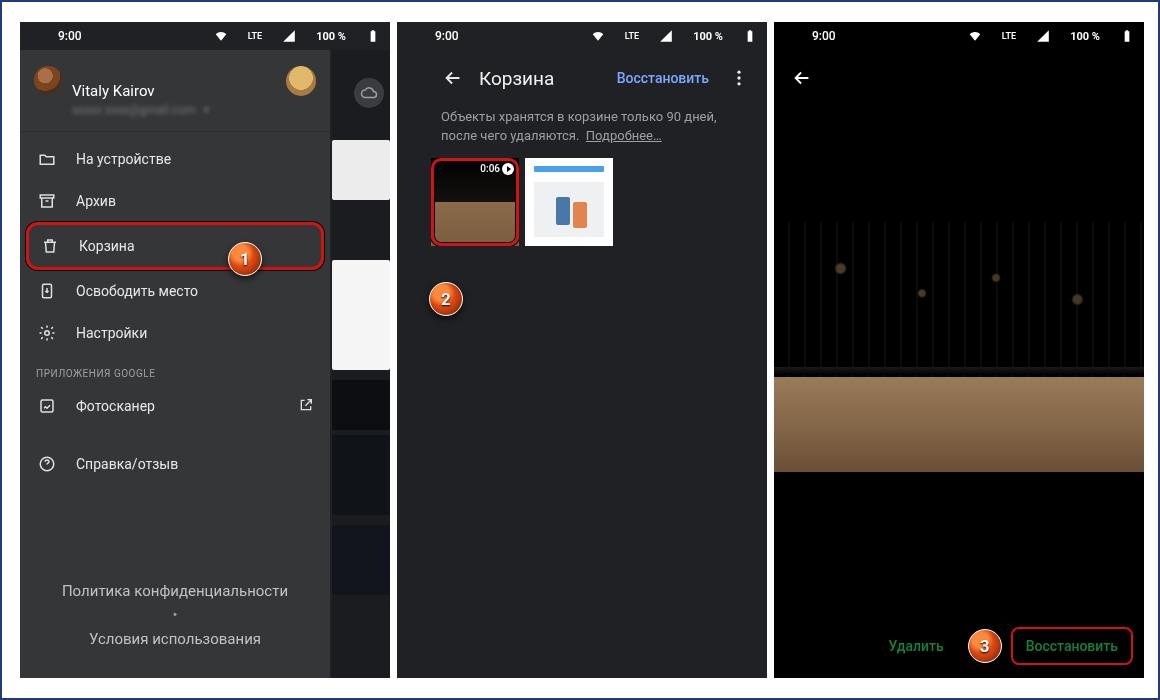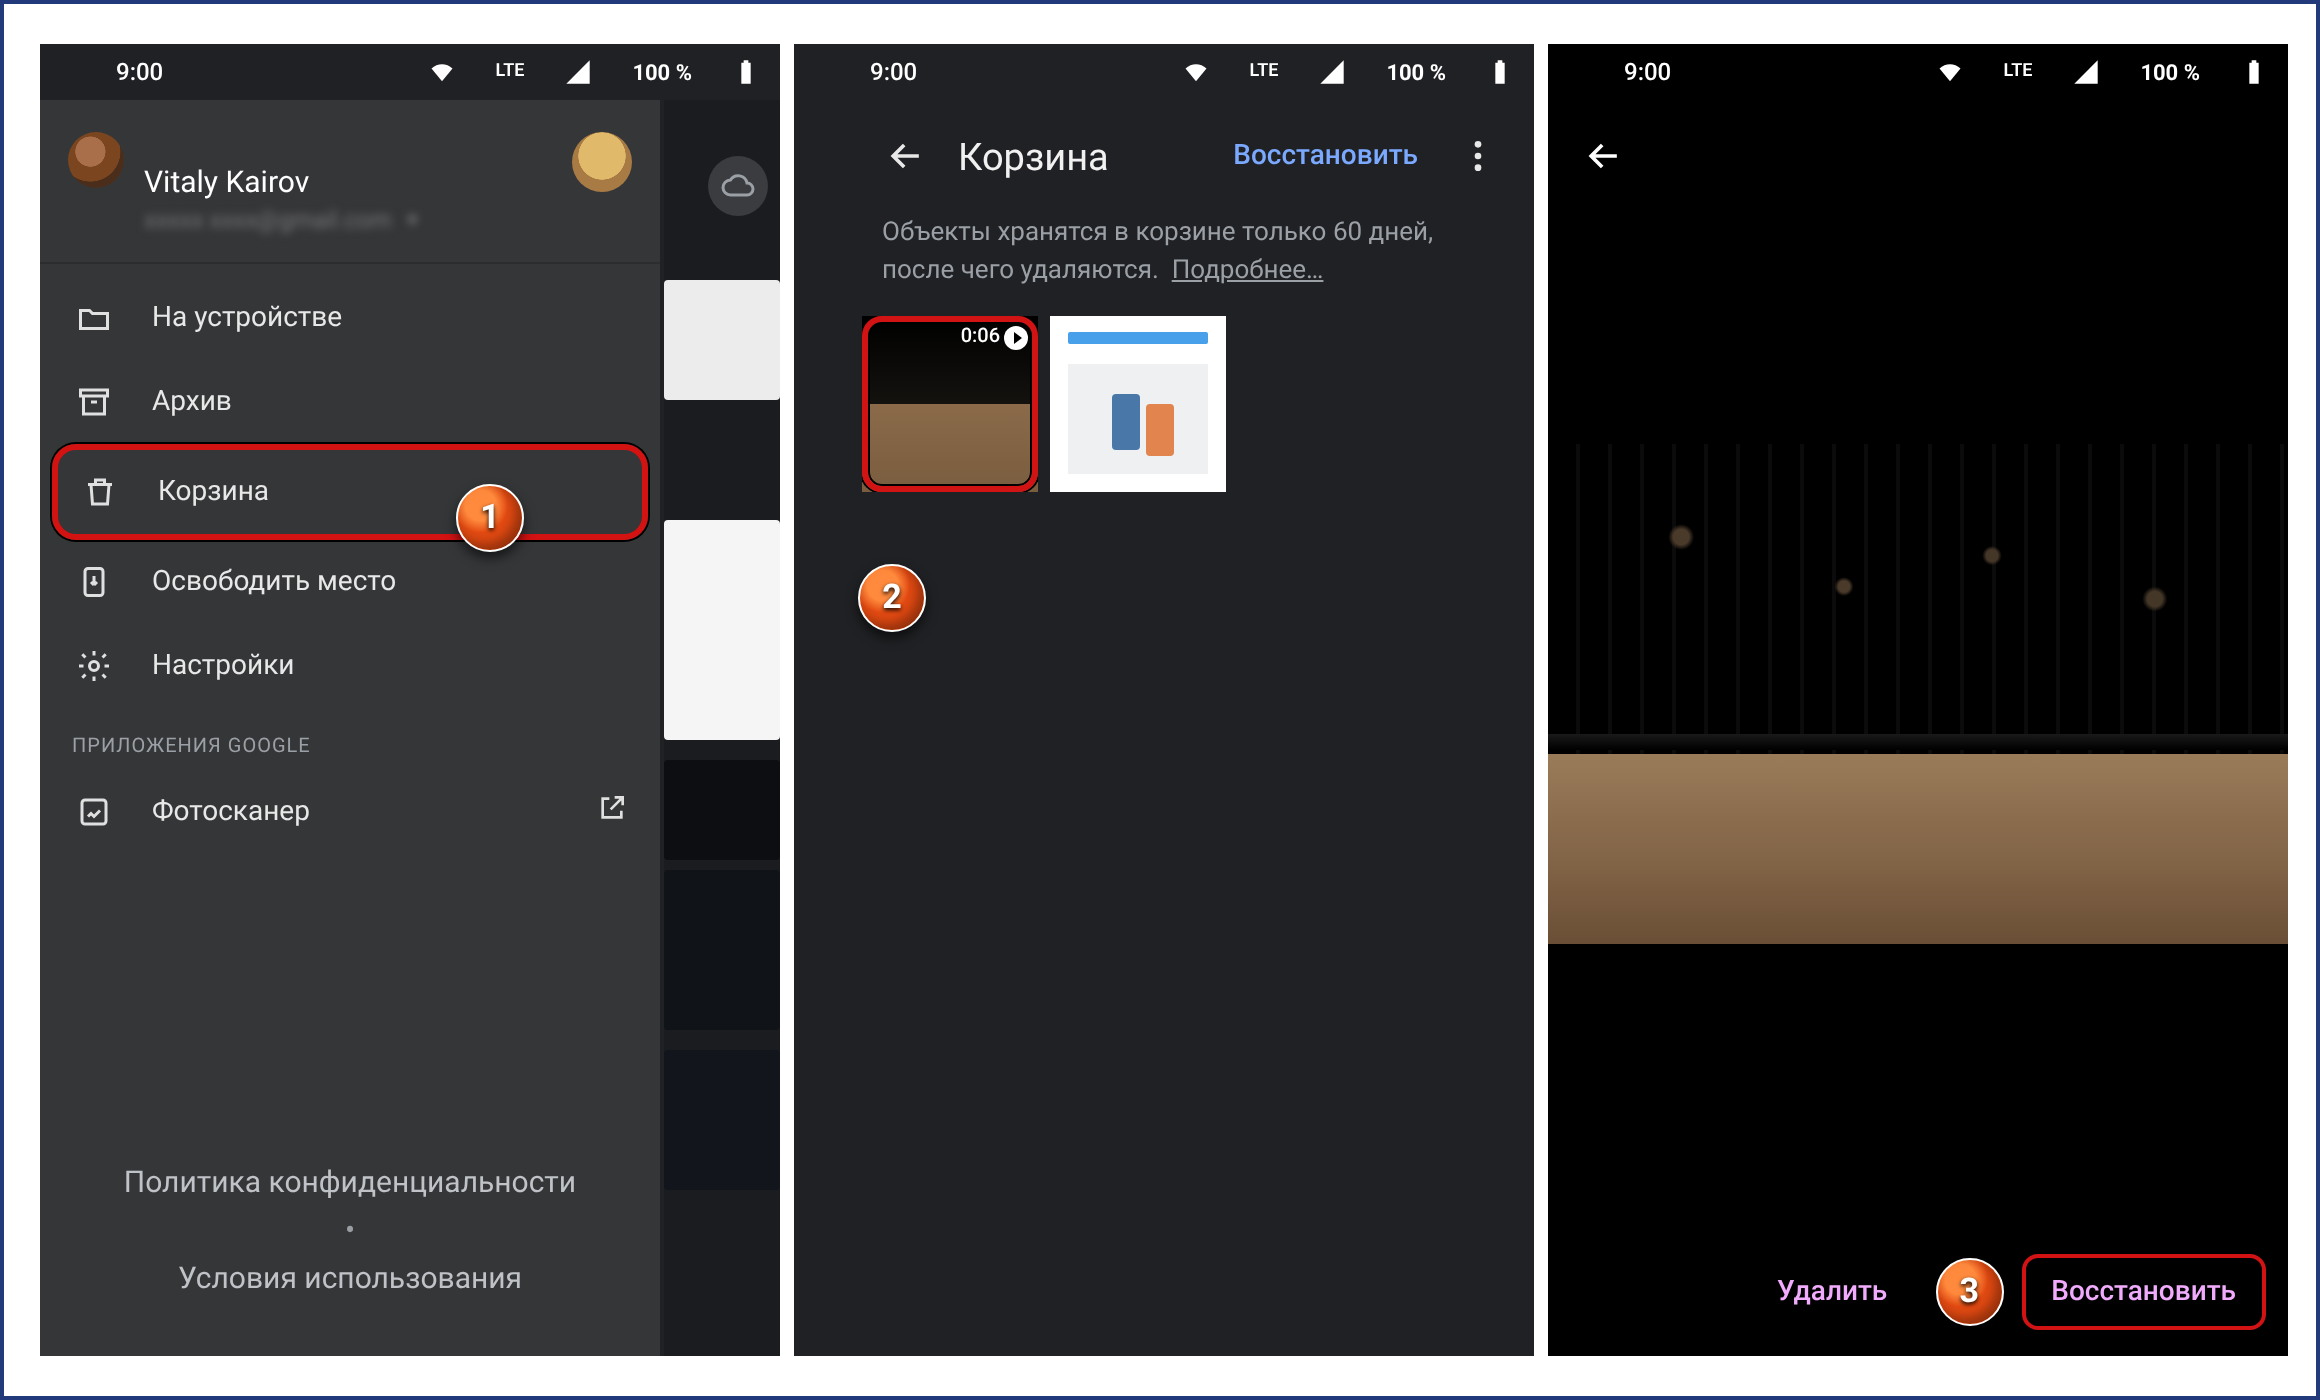--- a/index.html
+++ b/index.html
@@ -217,21 +217,21 @@
     background:linear-gradient(#1a1a1a,#000);
   }
   .viewer-bottom {
     position:absolute; left:0;right:0;bottom:0; height:64px;
     display:flex; align-items:center; justify-content:flex-end; gap:10px;
     padding:0 12px;
     z-index:3;
   }
   .vbtn {
     padding:10px 14px;
-    color:#f0abfc; font-size:14px; font-weight:500;
+    color:#15803d; font-size:14px; font-weight:500;
     border-radius:4px;
     position:relative;
   }
   .vbtn.hl {
     outline:2.5px solid #d31313;
     outline-offset:-1px;
     border-radius:7px;
     box-shadow:0 0 0 1px #000, 0 0 0 1px #000 inset;
   }
 </style>
@@ -344,20 +344,29 @@
               </svg>
             </span>
         <span>Фотосканер</span>
         <span class="ext"><svg width="16" height="16" viewBox="0 0 24 24" fill="none" stroke="#e0e0e0" stroke-width="2">
                 <path d="M14 4h6v6M20 4l-9 9M19 14v5H5V5h5"></path>
               </svg></span>
       </div>
 
       <div style="height:16px;"></div>
 
+      <div class="mitem">
+        <span class="mi">
+              <svg viewBox="0 0 24 24" fill="none" stroke="#e0e0e0" stroke-width="2">
+                <circle cx="12" cy="12" r="9"></circle>
+                <path d="M9.5 9a2.5 2.5 0 115 0c0 1.5-2.5 2-2.5 3.5M12 17h.01"></path>
+              </svg>
+            </span>
+        <span>Справка/отзыв</span>
+      </div>
     </div>
 
     <div class="drawer-footer">
       <div>Политика конфиденциальности</div>
       <div class="dot">•</div>
       <div>Условия использования</div>
     </div>
   </div>
 
   <div class="step-badge" style="top:220px; left:208px;">1</div>
@@ -392,21 +401,21 @@
     <div class="icon-btn">
       <svg width="20" height="20" viewBox="0 0 24 24" fill="#e8e8e8">
             <circle cx="12" cy="5" r="2"></circle>
             <circle cx="12" cy="12" r="2"></circle>
             <circle cx="12" cy="19" r="2"></circle>
           </svg>
     </div>
   </div>
 
   <div class="info-text">
-    <span>Объекты хранятся в корзине только 60 дней, после чего удаляются.</span>
+    <span>Объекты хранятся в корзине только 90 дней, после чего удаляются.</span>
     &nbsp;<span class="more">Подробнее…</span>
   </div>
 
   <div class="grid">
     <div class="thumb selected">
       <div class="t-top"></div>
       <div class="t-bot"></div>
       <div class="t-dur">
         <span>0:06</span>
         <span class="playdot"></span>

